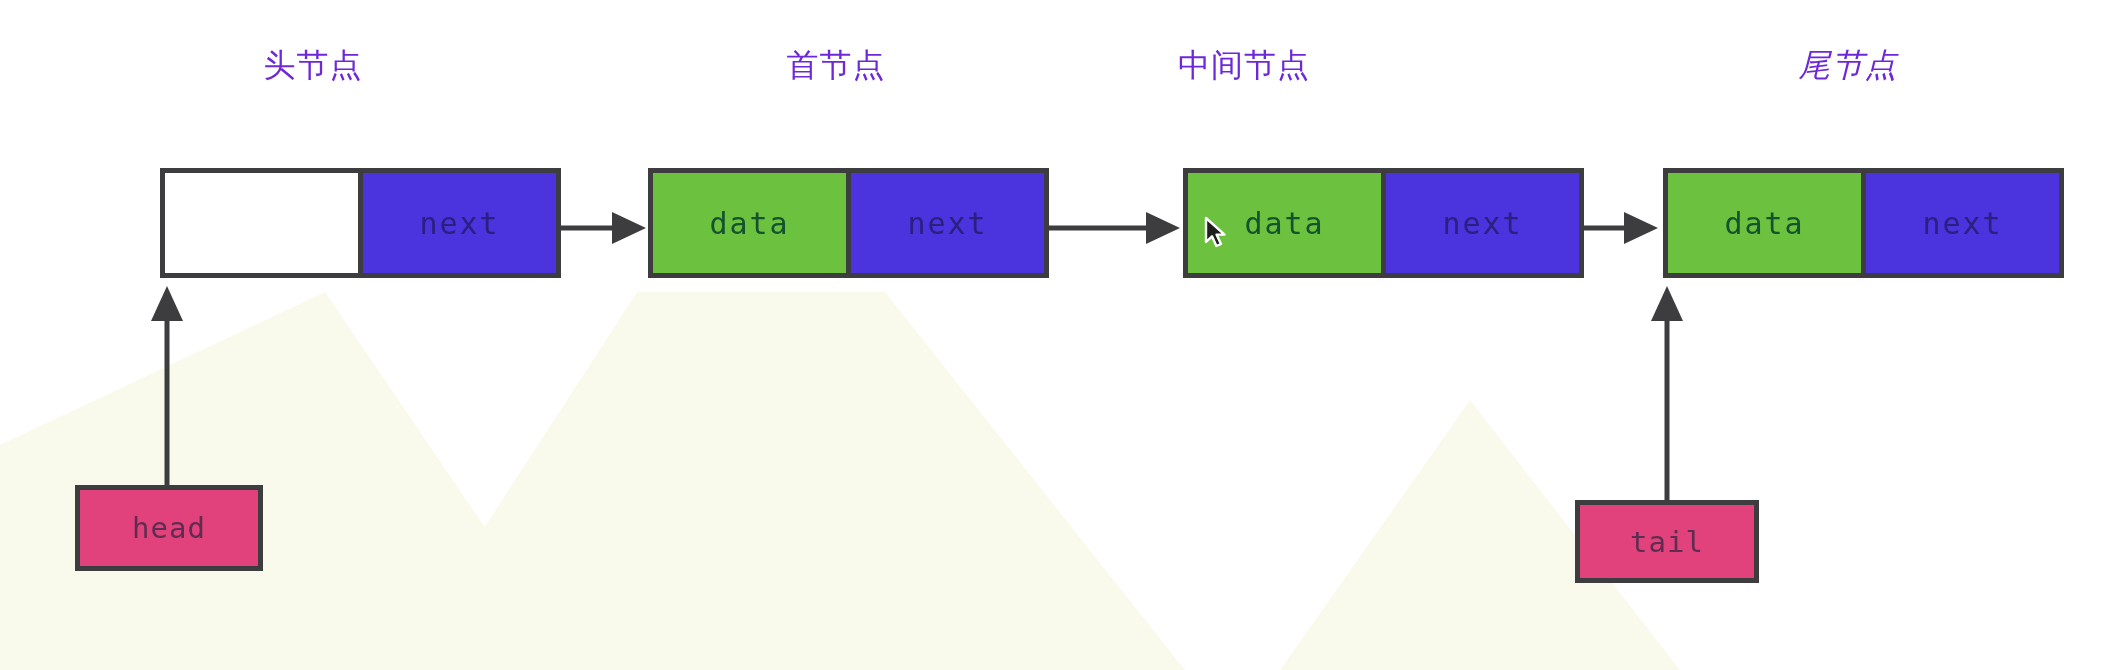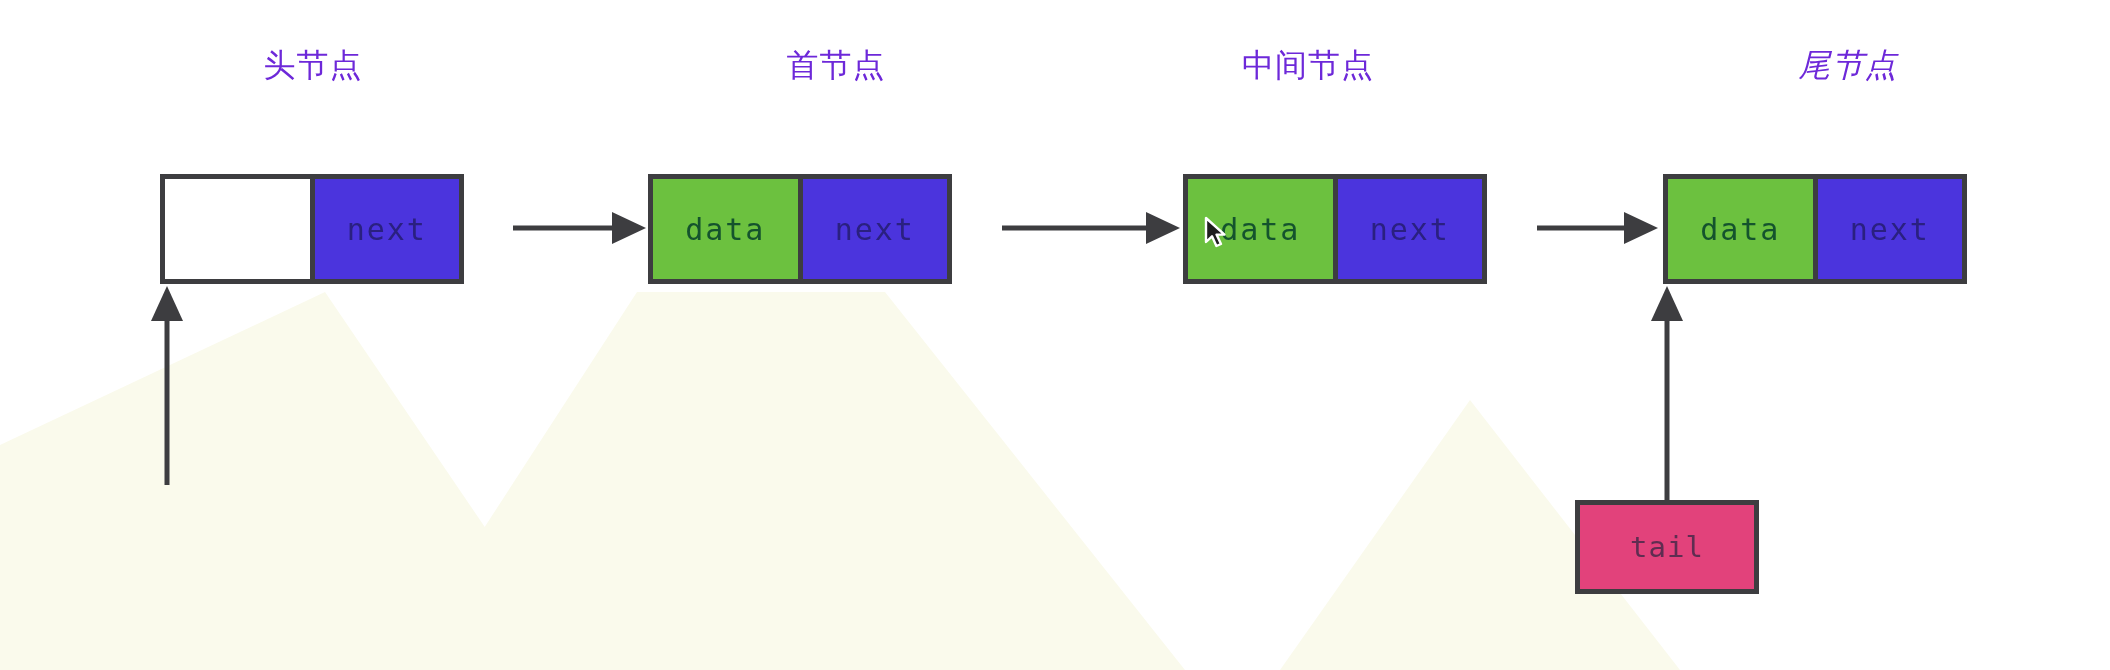--- a/index.html
+++ b/index.html
@@ -11,21 +11,21 @@
     font-family:"DejaVu Sans", sans-serif;
   }
   .layer{position:absolute;left:0;top:0;pointer-events:none;}
   .col-label{
     position:absolute;top:44px;
     transform:translateX(-50%);
     font-size:32px;color:#6d28d9;
     white-space:nowrap;letter-spacing:1px;
   }
   .node{
-    position:absolute;top:174px;height:110px;width:304px;
+    position:absolute;top:168px;height:110px;width:401px;
     box-sizing:border-box;
     border:5px solid #3d3d40;
     display:flex;
     background:#ffffff;
     z-index:2;
   }
   .cell{flex:1;display:flex;align-items:center;justify-content:center;}
   .cell.empty{background:#ffffff;}
   .cell.data{background:#6cc13f;}
   .cell.next{background:#4b34dd;border-left:5px solid #3d3d40;}
@@ -37,21 +37,21 @@
   .cell.next .cell-text{color:#2a2080;}
   .pointer-box{
     position:absolute;
     box-sizing:border-box;
     border:5px solid #3d3d40;
     background:#e2427b;
     display:flex;align-items:center;justify-content:center;
     z-index:2;
   }
   .pointer-box.head{left:75px;top:485px;width:188px;height:86px;}
-  .pointer-box.tail{left:1575px;top:500px;width:184px;height:94px;justify-content:center;}
+  .pointer-box.tail{left:1575px;top:500px;width:184px;height:83px;justify-content:center;}
   .pointer-text{
     font-family:"DejaVu Sans Mono", monospace;
     font-size:29px;color:#5f2d51;letter-spacing:1px;
   }
   .cursor{position:absolute;left:1203px;top:216px;z-index:5;}
 </style>
 </head>
 <body>
 
 <div class="canvas">
@@ -81,21 +81,21 @@
       </g>
       <g>
         <line x1="1667" y1="500" x2="1667" y2="320"></line>
         <polygon points="1667,286 1651,321 1683,321" stroke="none"></polygon>
       </g>
     </g>
   </svg>
 
   <div class="col-label" style="left:313px;">头节点</div>
   <div class="col-label" style="left:800px;margin-left:36px;">首节点</div>
-  <div class="col-label" style="left:1308px;font-family:Liberation Mono, monospace;">中间节点</div>
+  <div class="col-label" style="left:1244px;font-family:Liberation Mono, monospace;">中间节点</div>
   <div class="col-label" style="left:1848px;font-style:italic;">尾节点</div>
 
   <div class="node" style="left:160px;">
     <div class="cell empty">
       <span class="cell-text"></span>
     </div>
     <div class="cell next">
       <span class="cell-text">next</span>
     </div>
   </div>
@@ -120,20 +120,23 @@
 
   <div class="node" style="left:1663px;">
     <div class="cell data">
       <span class="cell-text">data</span>
     </div>
     <div class="cell next">
       <span class="cell-text">next</span>
     </div>
   </div>
 
+  <div class="pointer-box head">
+    <span class="pointer-text">head</span>
+  </div>
   <div class="pointer-box tail">
     <span class="pointer-text">tail</span>
   </div>
 
   <svg class="cursor" width="26" height="34" viewBox="0 0 26 34">
     <path d="M3 2 L3 26 L9 20.3 L13.4 30 L18 28 L13.5 18.6 L21.5 18.6 Z" fill="#1e1e1e" stroke="#ffffff" stroke-width="2.4" stroke-linejoin="round"></path>
   </svg>
 
 </div>
 

